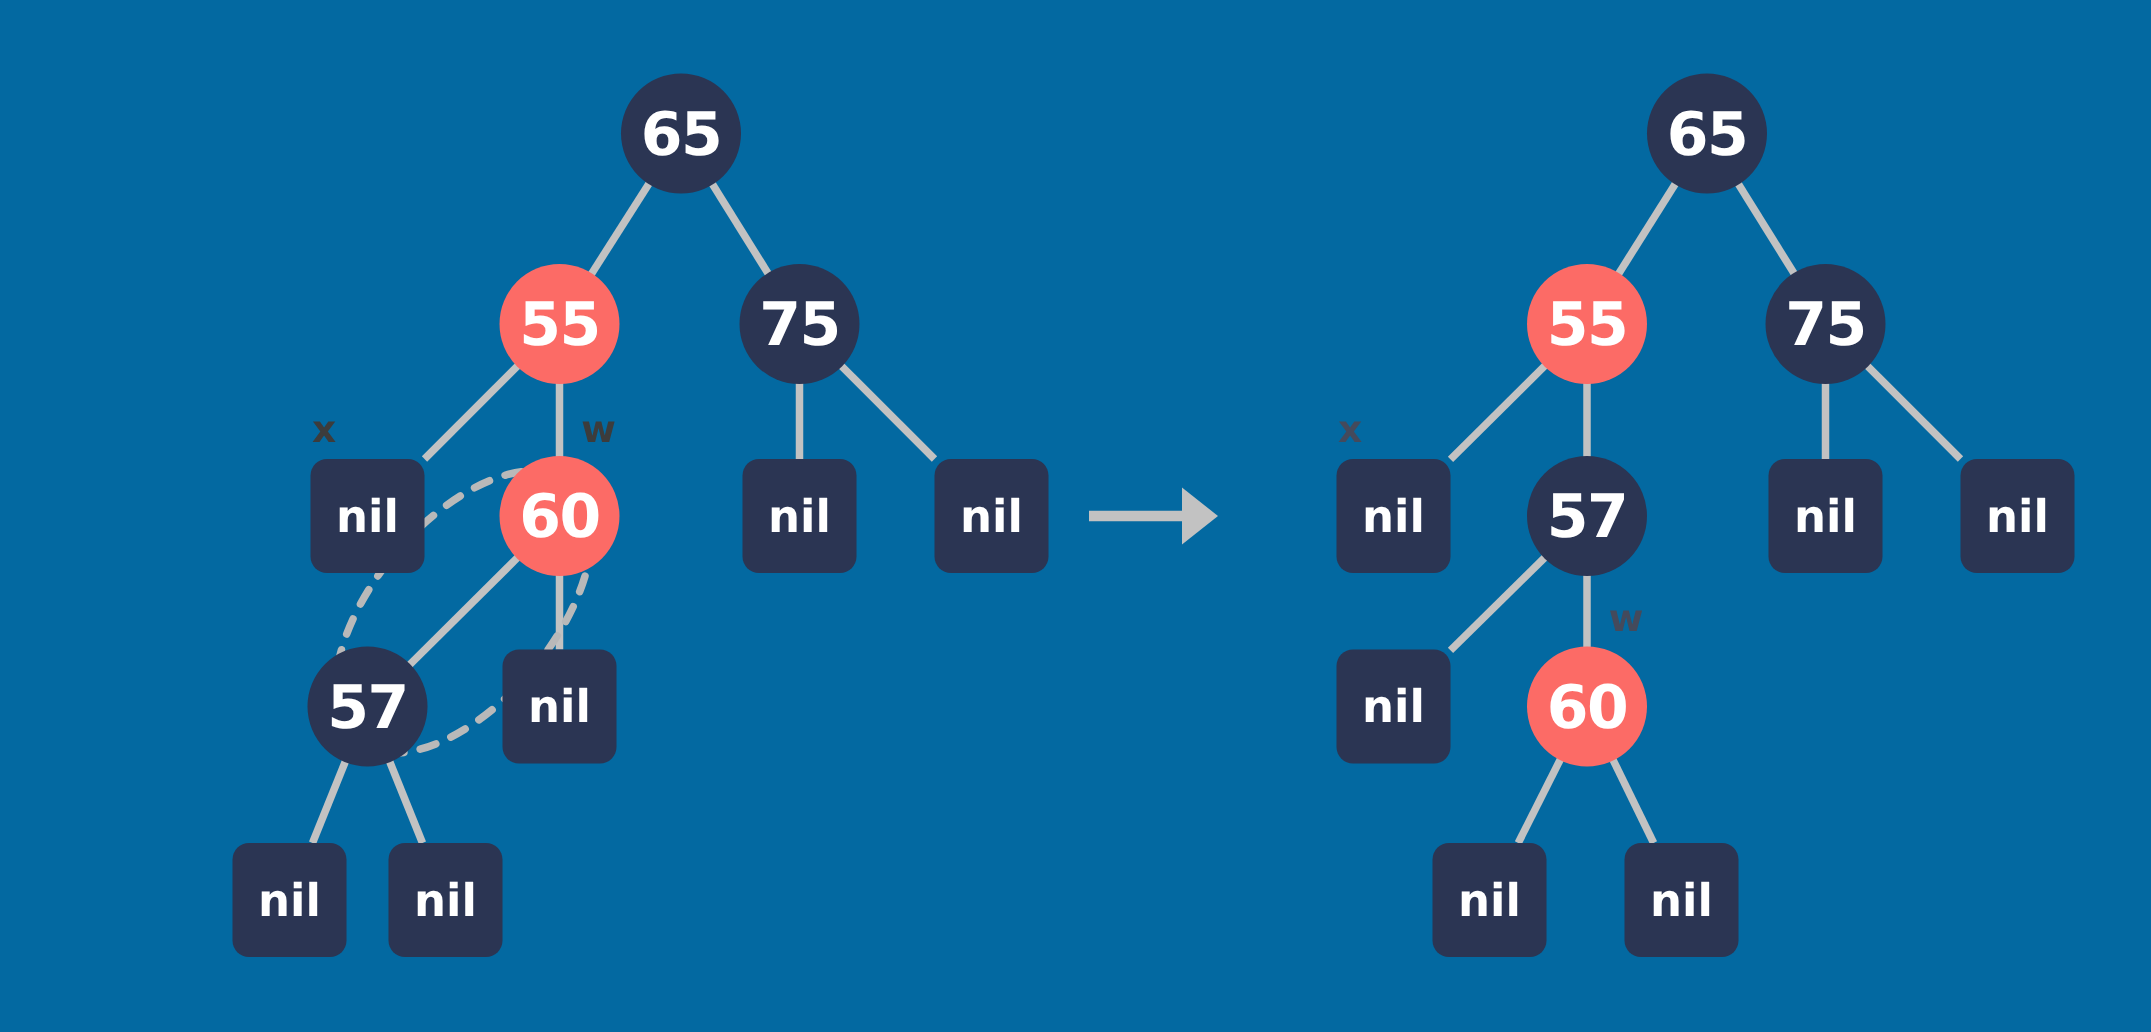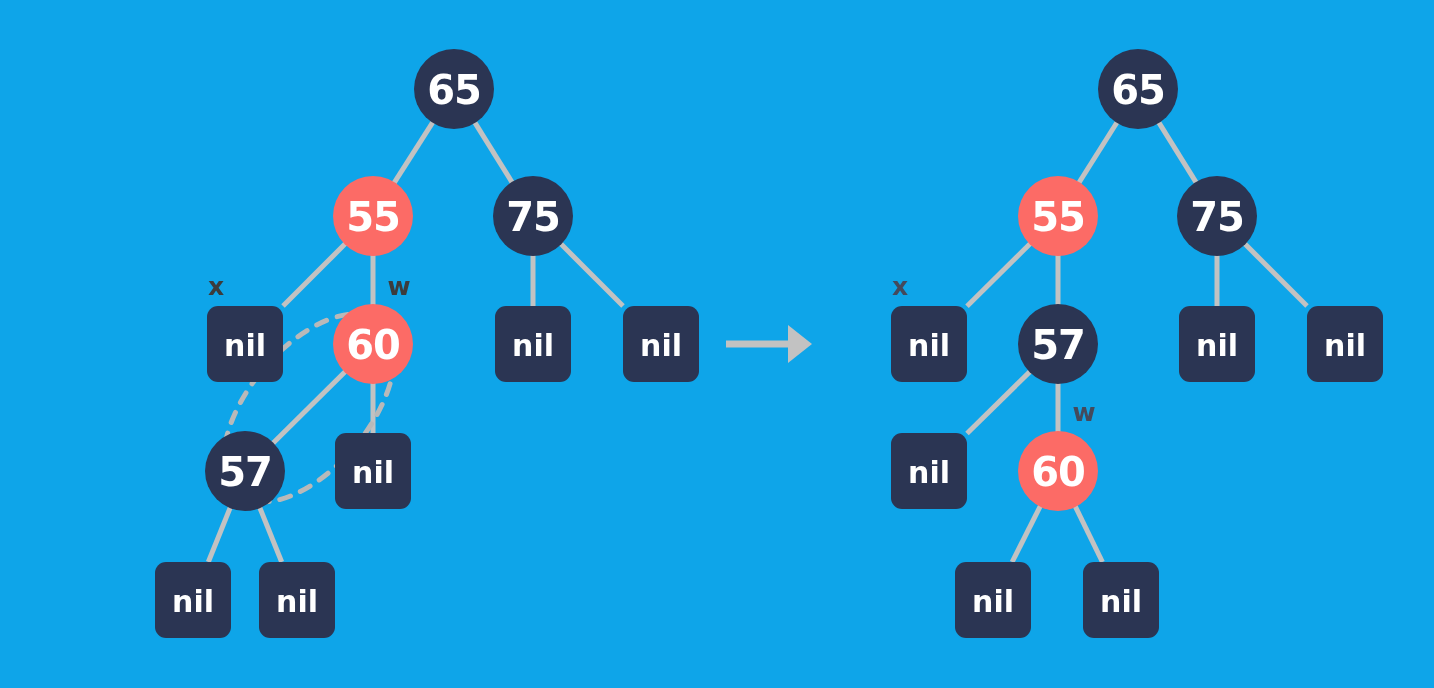--- a/index.html
+++ b/index.html
@@ -4,21 +4,21 @@
 <style>
   html, body {
     margin: 0;
     padding: 0;
     background: #000000;
   }
   #stage {
     position: relative;
     width: 1434px;
     height: 688px;
-    background: #0ea5e9;
+    background: #0369a1;
     overflow: hidden;
     font-family: "DejaVu Sans", sans-serif;
   }
   #canvas {
     position: absolute;
     left: 0;
     top: 0;
     width: 1434px;
     height: 688px;
     display: block;

